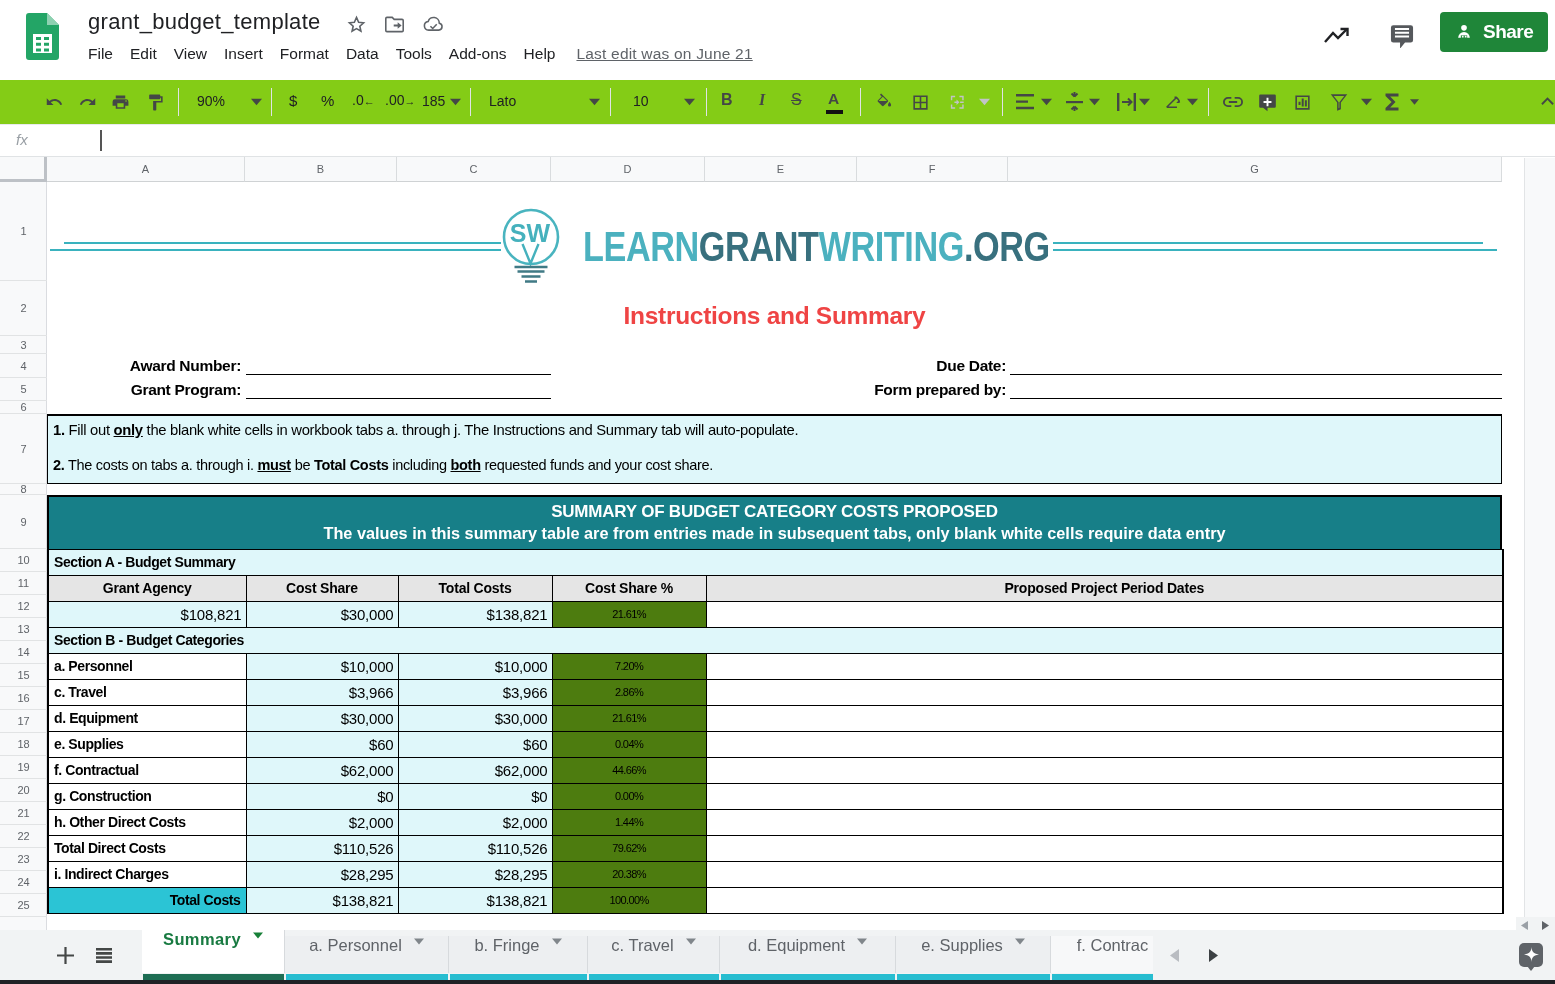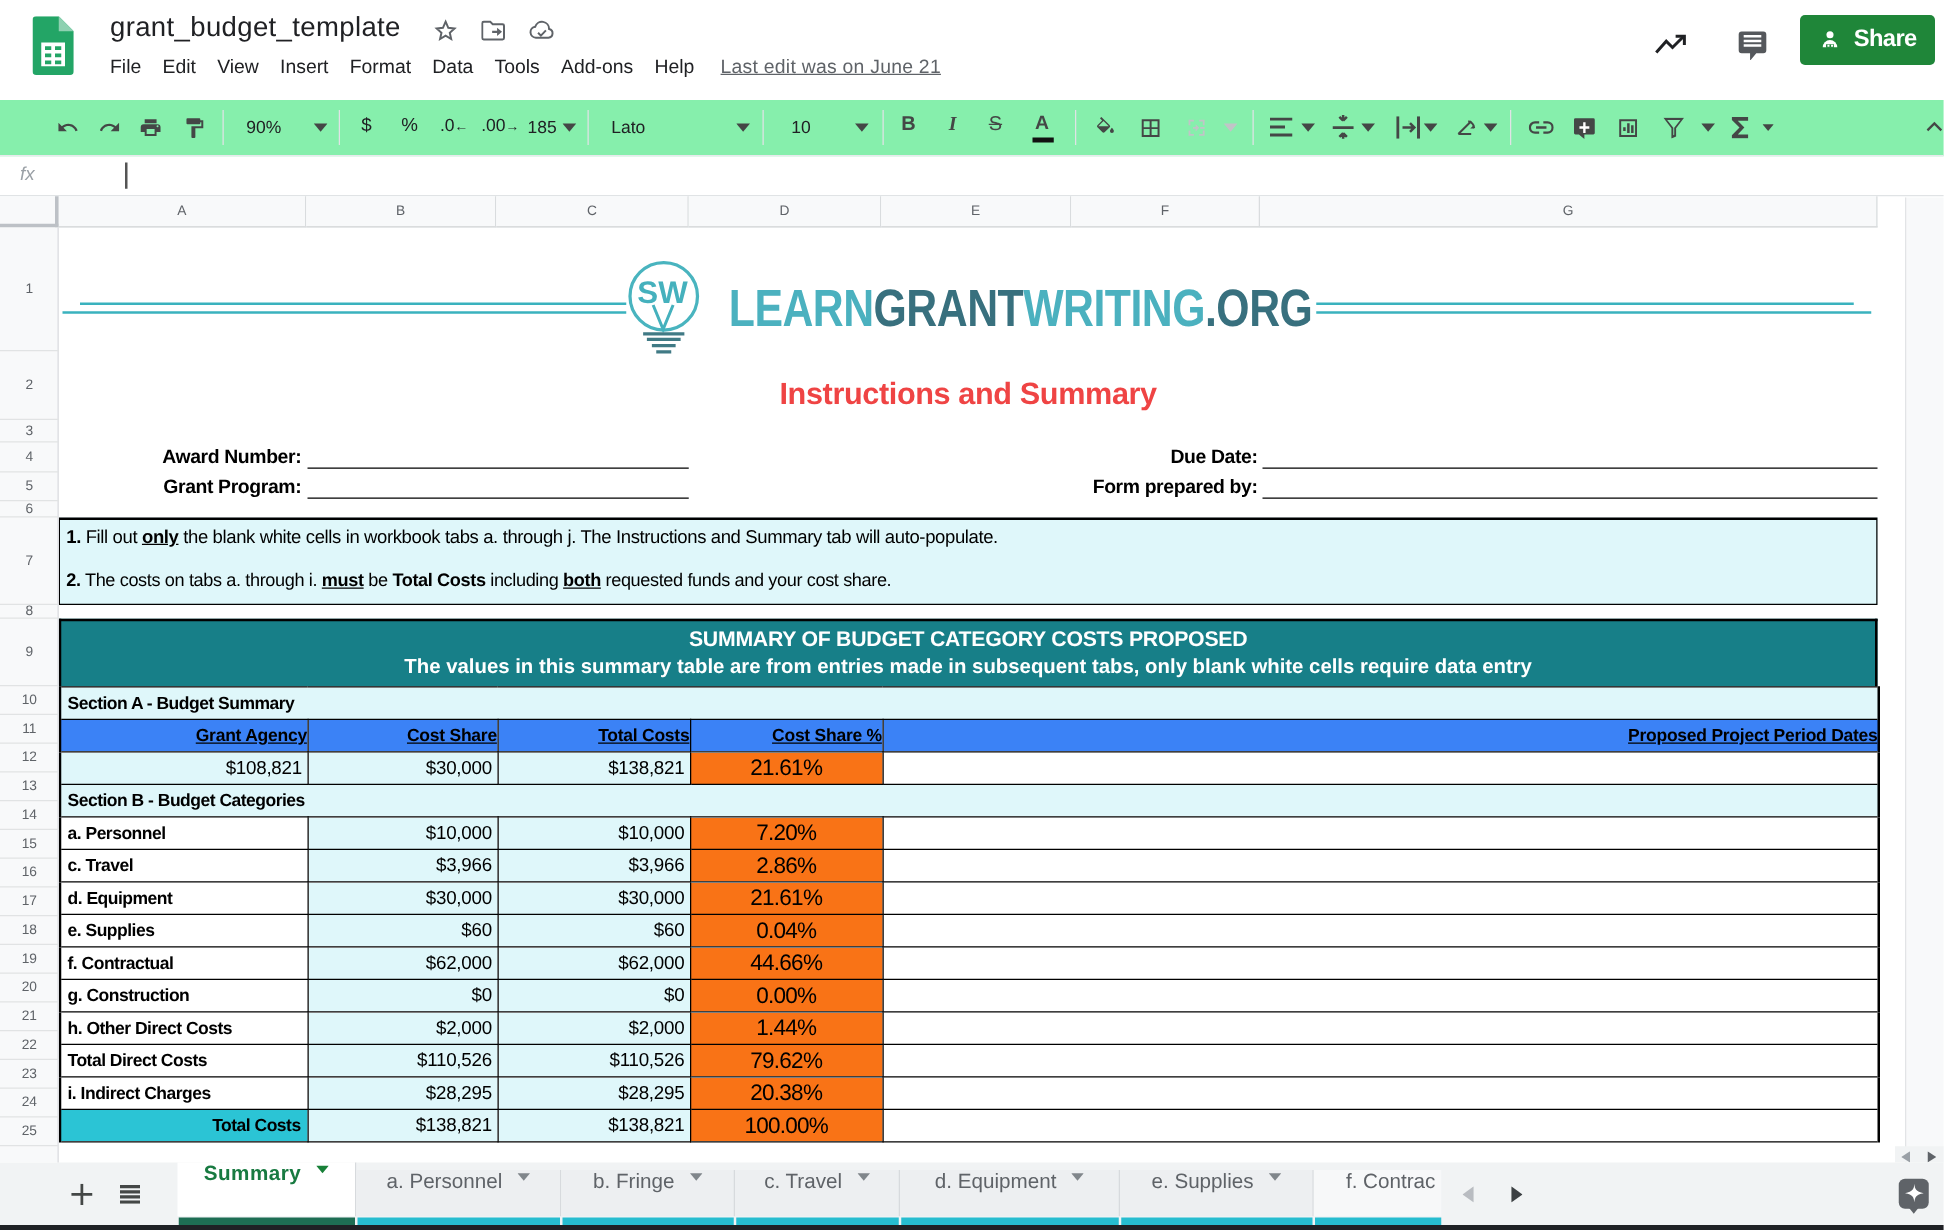--- a/index.html
+++ b/index.html
@@ -14,24 +14,24 @@
         border-bottom:1px solid #cfd2d4; text-align:center; line-height:25px; }
   .rh { left:0; width:47px; border-bottom:1px solid #e1e3e4; text-align:center;
         display:flex; align-items:center; justify-content:center; }
   .lbl { font-weight:700; font-size:15.5px; color:#000; text-align:right; letter-spacing:-0.3px; }
   .ul { height:1.4px; background:#000; }
   #tbl { border-collapse:collapse; table-layout:fixed; width:1455px;
          font-size:14px; color:#000; }
   #tbl td { border:1px solid #000; height:23px; padding:0; overflow:hidden;
             white-space:nowrap; line-height:25px; }
   #tbl .sec { background:#dff7fa; font-weight:700; padding-left:5px; letter-spacing:-0.4px; }
-  #tbl .hdr td { background:#3b82f6; font-weight:700; text-align:right; letter-spacing:-0.2px;text-decoration:underline; }
+  #tbl .hdr td { background:#e5e5e5; font-weight:700; text-align:center; letter-spacing:-0.2px; }
   #tbl .a { background:#fff; font-weight:700; padding-left:5px; letter-spacing:-0.4px; }
   #tbl .n { background:#dff7fa; text-align:right; padding-right:4px; font-size:15px; letter-spacing:-0.2px; }
-  #tbl .p { background:#f97316; text-align:center; font-size:18px; letter-spacing:-0.6px; }
+  #tbl .p { background:#4d7c0f; text-align:center; font-size:11px; letter-spacing:-0.6px; }
   #tbl .cm { background:#fff; }
   #tbl td:last-child { border-right-width:2px; }
   #tbl td:first-child, #tbl .sec { border-left-width:2px; }
   #tbl tr:last-child td { border-bottom-width:1.5px; }
   #tbl .hdr td { border-top-width:1.5px; border-bottom-width:1.5px; }
   #tbl .tot { background:#2bc4d5; font-weight:700; text-align:right; padding-right:5px; letter-spacing:-0.4px; }
   .tab { top:6px; height:37px; display:flex; align-items:flex-start; justify-content:center;
          gap:12px; font-size:16.5px; color:#5f6368; background:#edeff1; border-right:1px solid #d7dadd; }
   .crt { margin-top:2px; }
 </style>
@@ -87,21 +87,21 @@
     <svg style="margin-left:14px;" width="20" height="20" viewBox="0 0 24 24" fill="#fff">
           <circle cx="12" cy="7" r="3.4"></circle>
           <path d="M5 19 a7 7 0 0 1 14 0 Z"></path>
           <path d="M8.2 16 h7.6 v3.4 H8.2 Z" fill="#1f8639"></path>
           <path d="M9.5 16.5 h2 v2 h-2z M13 16.5 h2 v2 h-2 z" fill="#fff"></path>
         </svg>
     <span style="font-size:19px;font-weight:700;margin-left:9px;letter-spacing:-0.5px;">Share</span>
   </div>
 </div>
 
-<div class="abs" id="toolbar" style="left:0;top:80px;width:1555px;height:45px;background:#86efac;border-bottom:1px solid #e8eaed;color:#444746;">
+<div class="abs" id="toolbar" style="left:0;top:80px;width:1555px;height:45px;background:#84cc16;border-bottom:1px solid #e8eaed;color:#444746;">
 
   <svg class="abs" style="left:46px;top:14px" width="18" height="16" viewBox="0 0 24 20" fill="#444746">
         <path d="M11.5 6c-2.65 0-5.05.99-6.9 2.6L1 5v9h9L6.38 10.38C7.77 9.22 9.54 8.5 11.5 8.5c3.54 0 6.55 2.31 7.6 5.5l2.37-.78C20.08 9.03 16.15 6 11.5 6z"></path>
       </svg>
   <svg class="abs" style="left:78px;top:14px" width="18" height="16" viewBox="0 0 24 20" fill="#444746">
         <path d="M12.5 6c2.65 0 5.05.99 6.9 2.6L23 5v9h-9l3.62-3.62C16.23 9.22 14.46 8.5 12.5 8.5c-3.54 0-6.55 2.31-7.6 5.5l-2.37-.78C3.92 9.03 7.85 6 12.5 6z"></path>
       </svg>
   <svg class="abs" style="left:111px;top:13px" width="19" height="19" viewBox="0 0 24 24" fill="#444746">
         <path d="M19 8H5a3 3 0 0 0-3 3v5h4v4h12v-4h4v-5a3 3 0 0 0-3-3zm-3 10H8v-5h8v5zm3-7a1 1 0 1 1 0-2 1 1 0 0 1 0 2zM18 3H6v4h12V3z"></path>
       </svg>

